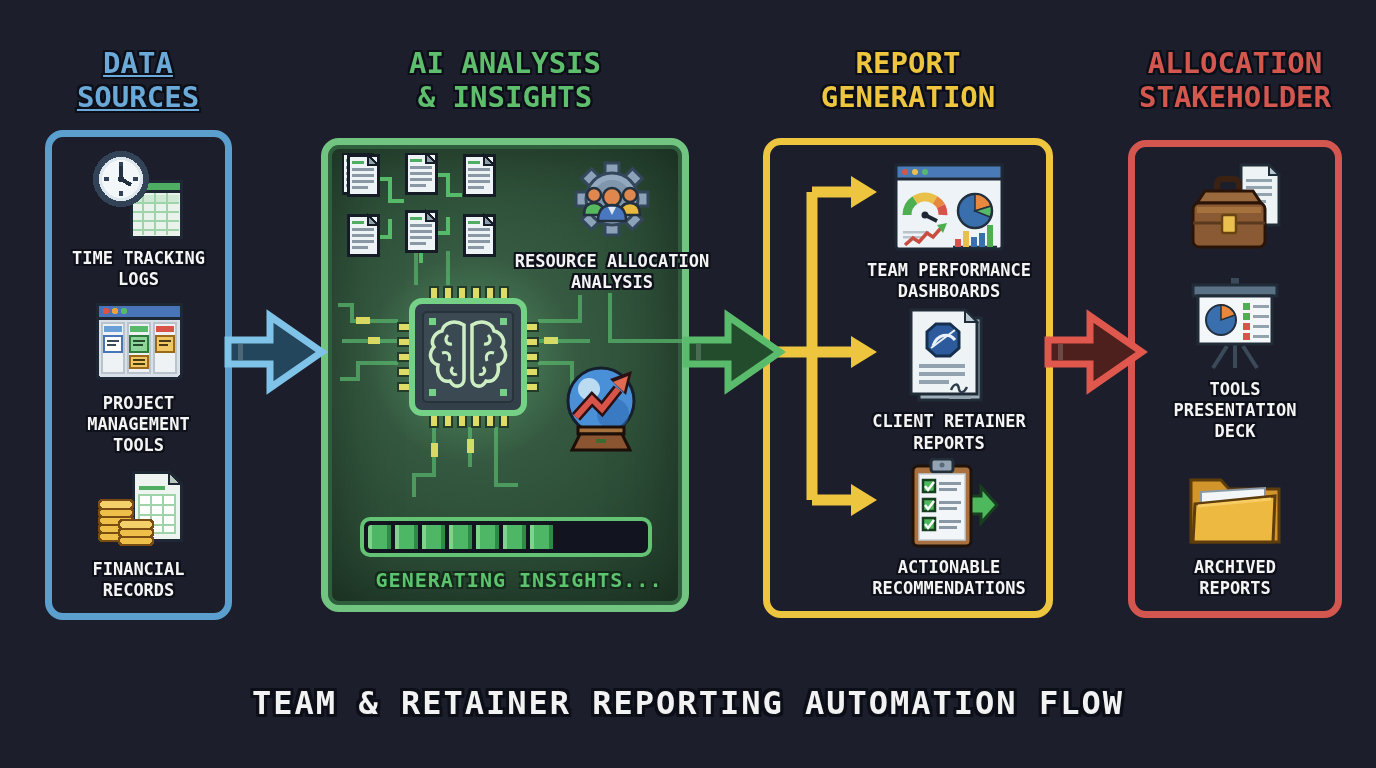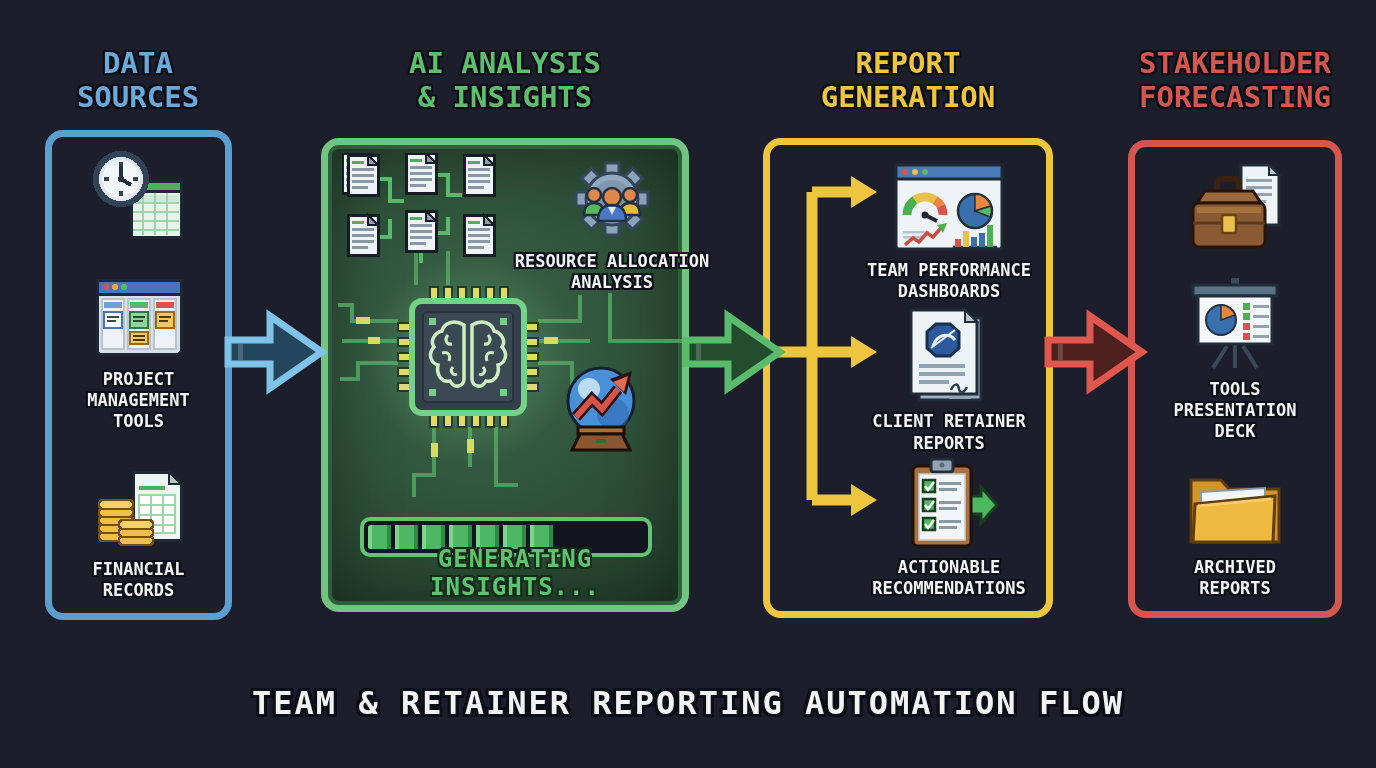--- a/index.html
+++ b/index.html
@@ -8,21 +8,21 @@
     background:#1c1f2b;
     font-family:"DejaVu Sans Mono", monospace;
   }
   .stage{position:absolute;inset:0;}
 
   
   .col-header{position:absolute;top:46px;text-align:center;font-weight:bold;
     font-size:29px;line-height:1.18;letter-spacing:0;}
   .col-header span{display:block;}
   .hdr-outline{text-shadow:2px 2px 0 #0c0f18,-2px 2px 0 #0c0f18,2px -2px 0 #0c0f18,-2px -2px 0 #0c0f18,2px 0 0 #0c0f18,-2px 0 0 #0c0f18,0 2px 0 #0c0f18,0 -2px 0 #0c0f18;}
-  .h-blue{color:#6aa9d8;}
+  .h-blue{color:#6aa9d8;text-decoration:underline;}
   .h-green{color:#5fbe6e;}
   .h-yellow{color:#eec53e;}
   .h-red{color:#d4574f;}
 
   
   .box{position:absolute;border-radius:18px;}
   .box1{left:45px;top:130px;width:173px;height:476px;border:7px solid #5b9fce;}
   .box2{left:321px;top:138px;width:354px;height:460px;border:7px solid #72c580;
     background:radial-gradient(circle at 42% 45%, #40684c 0%, #31543c 45%, #264430 80%, #223c2a 100%);
     box-shadow:inset 0 0 0 4px #2e5e3c, inset 0 0 70px rgba(0,0,0,.35);}
@@ -31,36 +31,36 @@
 
   .col-items{display:flex;flex-direction:column;align-items:center;justify-content:space-between;
     height:100%;padding:14px 0 12px;box-sizing:border-box;position:relative;z-index:2;}
   .box3 .col-items{padding-left:82px;}
   .item{display:flex;flex-direction:column;align-items:center;gap:5px;}
   .item-label{font-weight:bold;font-size:17px;color:#f4f4f4;text-align:center;line-height:1.25;
     text-shadow:2px 2px 0 #0e111a,-2px 2px 0 #0e111a,2px -2px 0 #0e111a,-2px -2px 0 #0e111a,2px 0 0 #0e111a,-2px 0 0 #0e111a,0 2px 0 #0e111a,0 -2px 0 #0e111a;}
   .w150{max-width:150px;} .w190{max-width:190px;} .w205{max-width:205px;} .w170{max-width:170px;} .w140{max-width:140px;}
 
   
-  .ai-inner{position:relative;width:100%;height:100%;}
+  .ai-inner{position:relative;width:100%;height:100%;padding-left:8px;}
   .ai-traces{position:absolute;inset:0;z-index:1;}
   .ai-glow{position:absolute;left:28px;top:104px;width:230px;height:220px;z-index:1;
     background:radial-gradient(circle, rgba(130,255,160,.25), transparent 65%);}
   .ai-doccluster{position:absolute;left:14px;top:8px;z-index:2;}
   .ai-gear{position:absolute;left:238px;top:12px;z-index:2;}
   .ai-reslabel{position:absolute;left:186px;top:106px;width:196px;z-index:2;}
   .ai-chip{position:absolute;left:68px;top:140px;z-index:2;}
   .ai-crystal{position:absolute;left:228px;top:214px;z-index:2;}
   .ai-proflabel{position:absolute;left:180px;top:308px;width:196px;z-index:2;}
   .ai-progress{position:absolute;left:32px;top:372px;width:292px;height:40px;z-index:2;
     border:4px solid #63c274;border-radius:10px;background:#12151f;padding:4px;box-sizing:border-box;}
   .pb-fill{height:100%;border-radius:3px;
     background:repeating-linear-gradient(90deg,#7ed48a 0 4px,#4db766 4px 19px,#2e8a47 19px 23px,#12151f 23px 27px);}
-  .ai-genlabel{position:absolute;left:0;right:0;top:400px;z-index:2;text-align:center;
-    font-weight:bold;font-size:24px;letter-spacing:1px;color:#5dc36f;
+  .ai-genlabel{position:absolute;left:0;right:0;top:423px;z-index:2;text-align:center;
+    font-weight:bold;font-size:20px;letter-spacing:1px;color:#5dc36f;
     text-shadow:2px 2px 0 #142a1a,-2px -2px 0 #142a1a,2px -2px 0 #142a1a,-2px 2px 0 #142a1a;margin-left:20px;}
 
   
   .flow-arrow{position:absolute;width:104px;height:88px;z-index:5;}
   .fa-blue{left:224px;top:308px;}
   .fa-green{left:682px;top:308px;}
   .fa-red{left:1044px;top:308px;}
 
   
   .branch{position:absolute;left:-7px;top:-7px;z-index:1;}
@@ -83,42 +83,43 @@
   </div>
   <div class="col-header h-yellow hdr-outline" style="left:768px;width:280px;">
     <span>REPORT</span>
     <span>GENERATION</span>
   </div>
   <div class="col-header h-green hdr-outline" style="left:345px;width:320px;">
     <span>AI ANALYSIS</span>
     <span>&amp; INSIGHTS</span>
   </div>
   <div class="col-header h-red hdr-outline" style="left:1105px;width:260px;">
+    <span>ALLOCATION</span>
     <span>STAKEHOLDER</span>
-    <span>FORECASTING</span>
   </div>
 
   <div class="box box1">
     <div class="col-items">
       <div class="item">
         <svg width="92" height="92" viewBox="0 0 92 92" shape-rendering="crispEdges">
           <rect x="38" y="30" width="50" height="56" fill="#eaf2ec" stroke="#1e2834" stroke-width="3"></rect>
           <rect x="38" y="30" width="50" height="10" fill="#4fae62" stroke="#1e2834" stroke-width="3"></rect>
           <rect x="40" y="44" width="46" height="8" fill="#cfe9d4"></rect>
           <path d="M50,42 V84 M62,42 V84 M74,42 V84 M40,52 H86 M40,61 H86 M40,70 H86 M40,79 H86" stroke="#9fd3aa" stroke-width="2" fill="none"></path>
           <circle cx="28" cy="28" r="25" fill="#dfe7ee" stroke="#324358" stroke-width="6"></circle>
           <circle cx="28" cy="28" r="19" fill="#f4f7fa"></circle>
           <rect x="26" y="11" width="4" height="5" fill="#324358"></rect>
             <rect x="26" y="40" width="4" height="5" fill="#324358"></rect>
           <rect x="11" y="26" width="5" height="4" fill="#324358"></rect>
             <rect x="40" y="26" width="5" height="4" fill="#324358"></rect>
           <path d="M28,28 V15" stroke="#233140" stroke-width="4"></path>
           <path d="M28,28 L38,34" stroke="#233140" stroke-width="4"></path>
           <circle cx="28" cy="28" r="3" fill="#233140"></circle>
         </svg>
+        <div class="item-label w190">TIME TRACKING LOGS</div>
       </div>
       <div class="item">
         <svg width="92" height="92" viewBox="0 0 92 92" shape-rendering="crispEdges">
           <rect x="4" y="8" width="84" height="74" rx="3" fill="#d9e0e7" stroke="#1e2834" stroke-width="3"></rect>
           <rect x="4" y="8" width="84" height="14" fill="#4a74b8" stroke="#1e2834" stroke-width="3"></rect>
           <circle cx="13" cy="15" r="3" fill="#d85448"></circle>
             <circle cx="22" cy="15" r="3" fill="#e8a23e"></circle>
             <circle cx="31" cy="15" r="3" fill="#57b96a"></circle>
           <rect x="9" y="27" width="22" height="50" fill="#eef2f5" stroke="#b9c3cc" stroke-width="1.5"></rect>
           <rect x="35" y="27" width="22" height="50" fill="#eef2f5" stroke="#b9c3cc" stroke-width="1.5"></rect>

